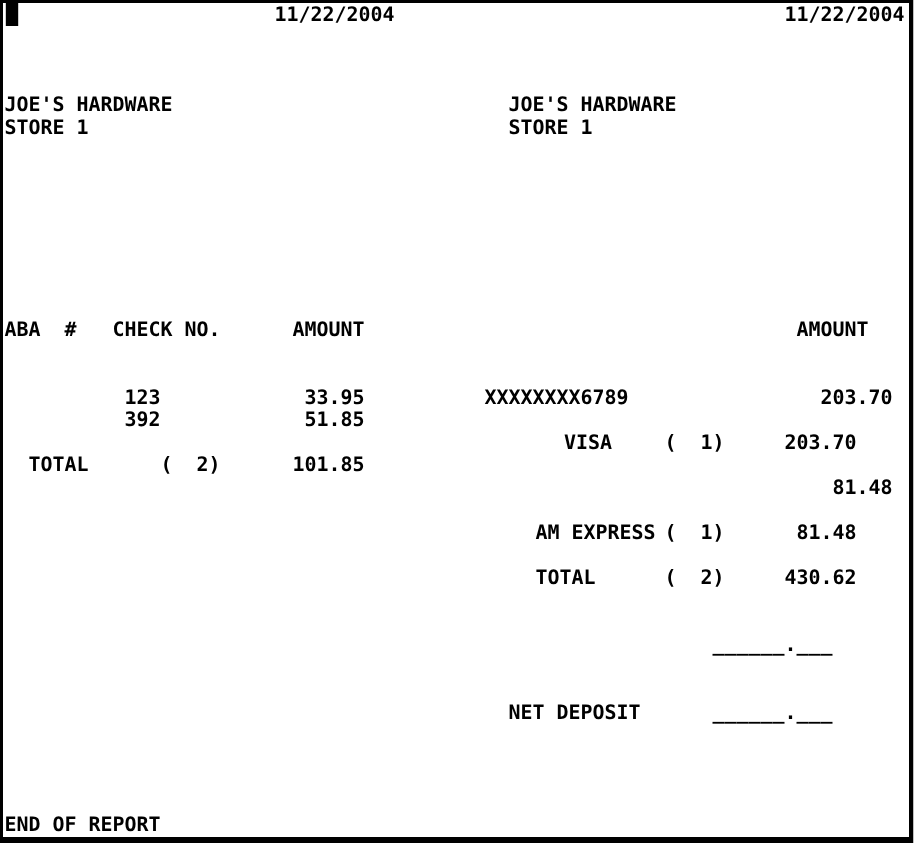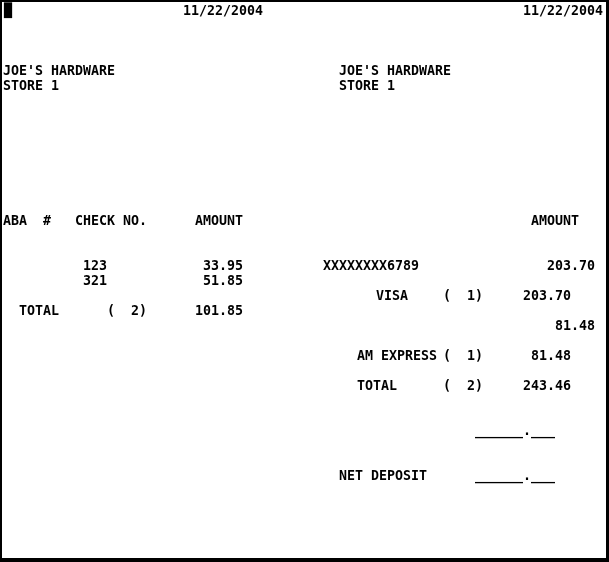--- a/index.html
+++ b/index.html
@@ -33,21 +33,21 @@
   <span class="t" style="left:337px;top:61px">JOE'S HARDWARE</span>
   <span class="t" style="left:337px;top:76px">STORE 1</span>
 
   <span class="t" style="left:1px;top:211px">ABA  #</span>
   <span class="t" style="left:73px;top:211px">CHECK NO.</span>
   <span class="t" style="left:193px;top:211px">AMOUNT</span>
   <span class="t" style="left:529px;top:211px">AMOUNT</span>
 
   <span class="t" style="left:81px;top:256px">123</span>
   <span class="t" style="left:201px;top:256px">33.95</span>
-  <span class="t" style="left:81px;top:271px">321</span>
+  <span class="t" style="left:81px;top:271px">392</span>
   <span class="t" style="left:201px;top:271px">51.85</span>
 
   <span class="t" style="left:17px;top:301px">TOTAL</span>
   <span class="t" style="left:105px;top:301px">(  2)</span>
   <span class="t" style="left:193px;top:301px">101.85</span>
 
   <span class="t" style="left:321px;top:256px">XXXXXXXX6789</span>
   <span class="t" style="left:545px;top:256px">203.70</span>
 
   <span class="t" style="left:374px;top:286px">VISA</span>
@@ -55,20 +55,21 @@
   <span class="t" style="left:521px;top:286px">203.70</span>
 
   <span class="t" style="left:553px;top:316px">81.48</span>
 
   <span class="t" style="left:355px;top:346px">AM EXPRESS</span>
   <span class="t" style="left:441px;top:346px">(  1)</span>
   <span class="t" style="left:529px;top:346px">81.48</span>
 
   <span class="t" style="left:355px;top:376px">TOTAL</span>
   <span class="t" style="left:441px;top:376px">(  2)</span>
-  <span class="t" style="left:521px;top:376px">243.46</span>
+  <span class="t" style="left:521px;top:376px">430.62</span>
 
   <span class="t" style="left:473px;top:421px">______.___</span>
   <span class="t" style="left:337px;top:466px">NET DEPOSIT</span>
   <span class="t" style="left:473px;top:466px">______.___</span>
 
+  <span class="t" style="left:1px;top:541px">END OF REPORT</span>
 
 </div>
 
 </body></html>

